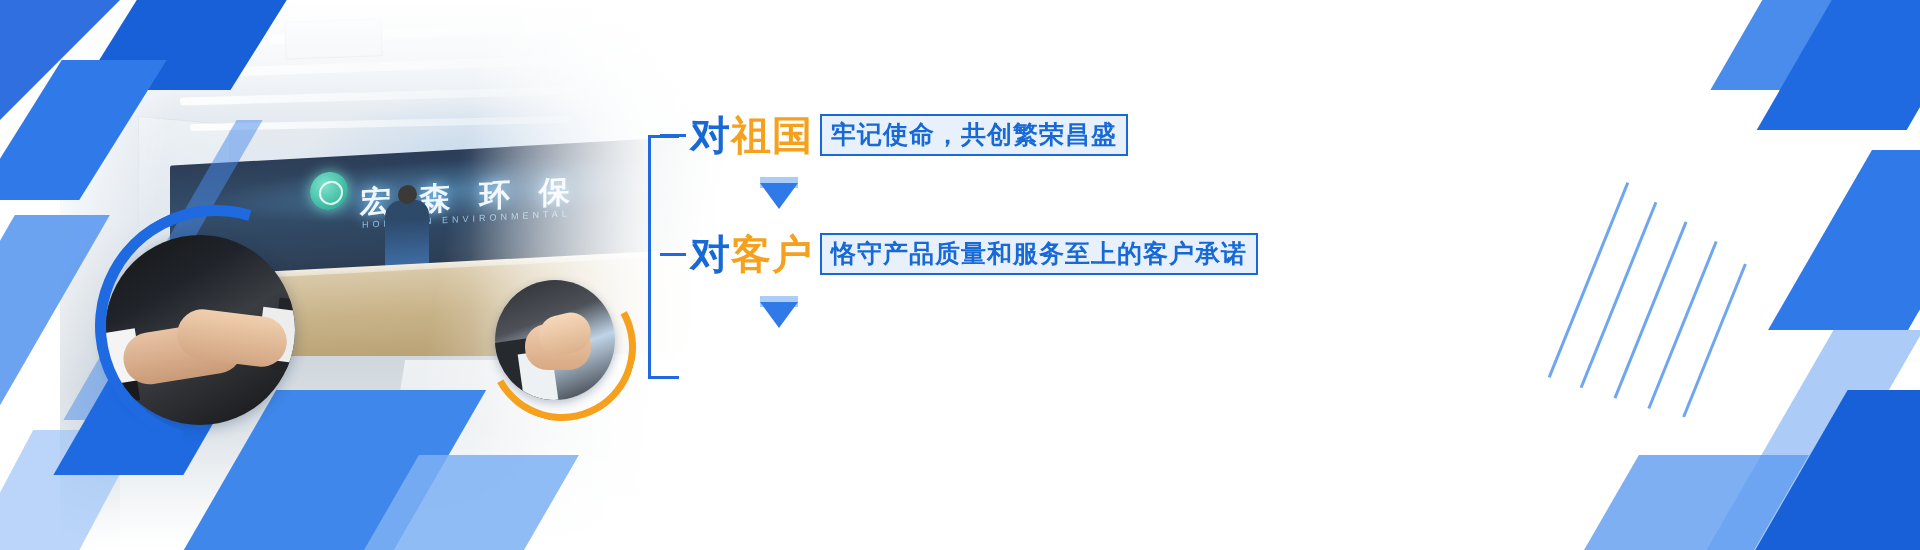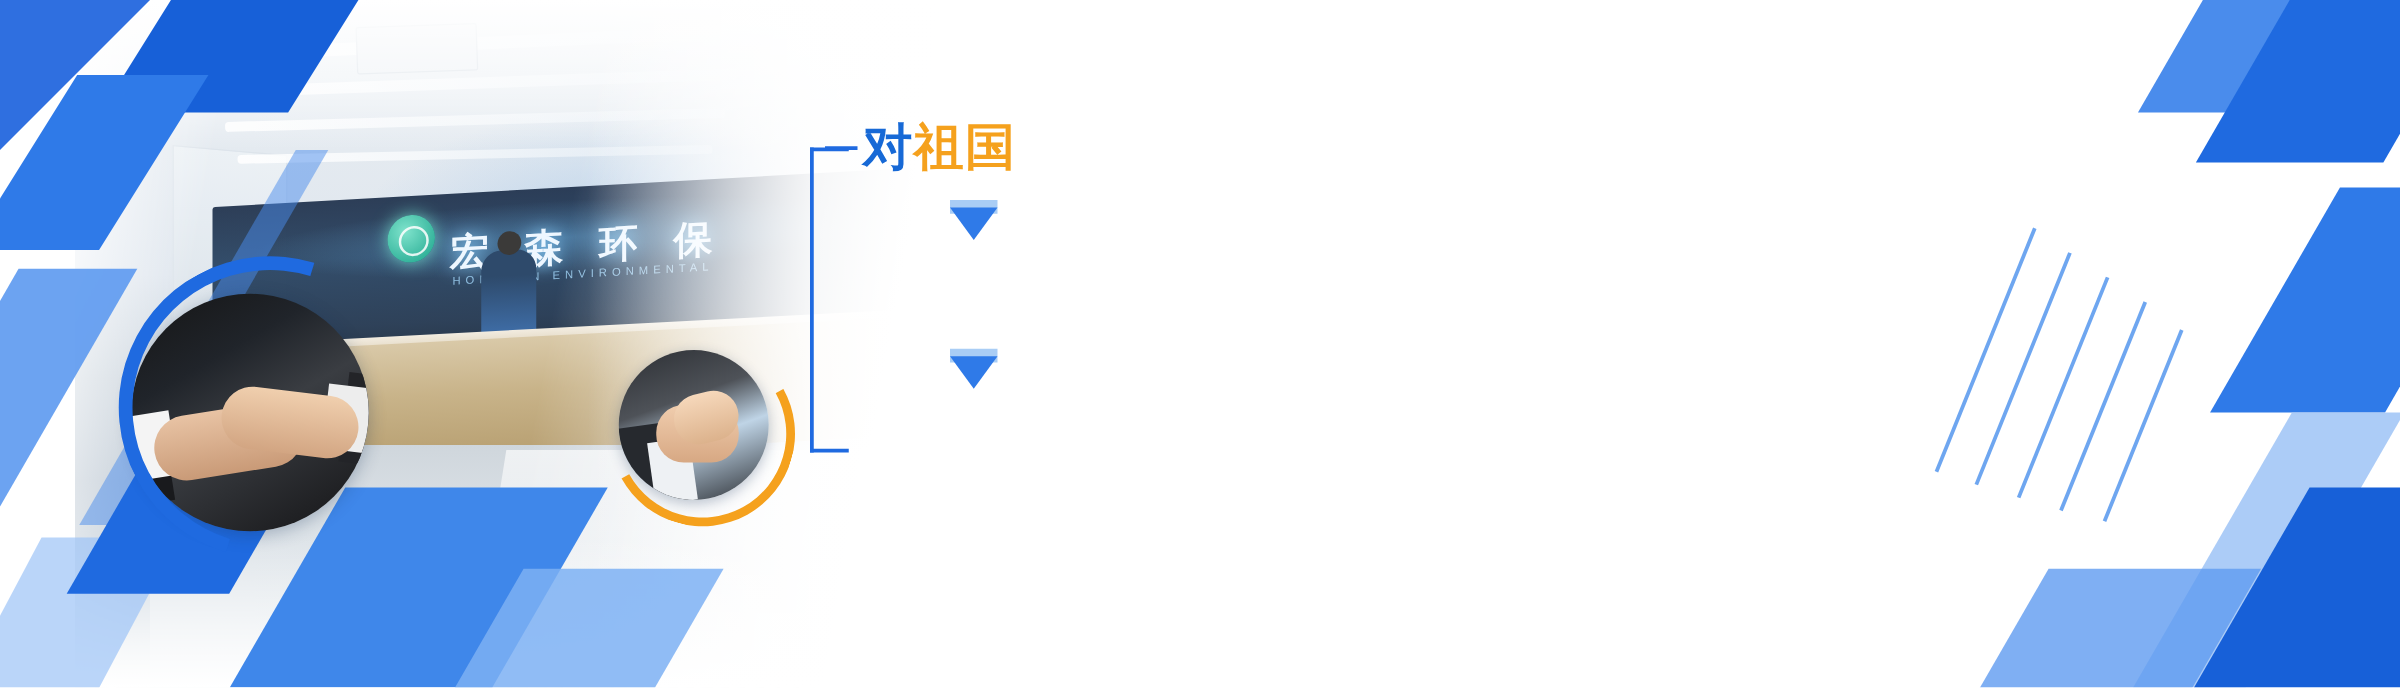--- a/index.html
+++ b/index.html
@@ -111,21 +111,21 @@
   .r-par5{right:-50px;top:390px;width:170px;height:165px;background:#1760d8;transform:skewX(-30deg);}
   .r-par6{right:140px;top:455px;width:170px;height:100px;background:#5f9bf0;transform:skewX(-30deg);opacity:.8;}
   .r-line{position:absolute;background:#6ea6f0;}
   .rl1{right:330px;top:175px;width:3px;height:210px;transform:rotate(22deg);}
   .rl2{right:300px;top:195px;width:3px;height:200px;transform:rotate(22deg);}
   .rl3{right:268px;top:215px;width:3px;height:190px;transform:rotate(22deg);}
   .rl4{right:236px;top:235px;width:3px;height:180px;transform:rotate(22deg);}
   .rl5{right:204px;top:258px;width:3px;height:165px;transform:rotate(22deg);}
 
   
-  .content{position:absolute;left:648px;top:78px;width:700px;height:310px;}
+  .content{position:absolute;left:648px;top:95px;width:700px;height:310px;}
   .bracket{position:absolute;left:0;top:40px;width:28px;height:238px;
      border-left:3px solid #1f6ae0;border-top:3px solid #1f6ae0;border-bottom:3px solid #1f6ae0;}
   .row{position:absolute;left:12px;display:flex;align-items:center;height:52px;}
   .row-1{top:14px;} .row-2{top:133px;} .row-3{top:252px;}
   .row-stub{width:26px;height:3px;background:#1f6ae0;margin-right:4px;}
   .head{font-size:40px;font-weight:700;line-height:1;letter-spacing:1px;white-space:nowrap;}
   .head .b{color:#1769d6;}
   .head .o{color:#f5a11d;}
   .chip{margin-left:7px;border:2px solid #1769d6;background:#e8f1fb;
      padding:6px 9px 7px;font-size:25px;font-weight:700;color:#1769d6;white-space:nowrap;line-height:1;letter-spacing:1px;}
@@ -212,18 +212,26 @@
     <div class="arrow-cap a1c"></div>
     <div class="arrow a1"></div>
     <div class="arrow-cap a2c"></div>
     <div class="arrow a2"></div>
 
     <div class="row row-1">
       <div class="row-stub"></div>
       <div class="head">
         <span class="b">对</span><span class="o">祖国</span>
       </div>
+      <div class="chip">牢记使命，共创繁荣昌盛</div>
     </div>
 
+    <div class="row row-2">
+      <div class="row-stub"></div>
+      <div class="head">
+        <span class="b">对</span><span class="o">客户</span>
+      </div>
+      <div class="chip">恪守产品质量和服务至上的客户承诺</div>
+    </div>
 
   </div>
 
 </div>
 
 </body></html>

